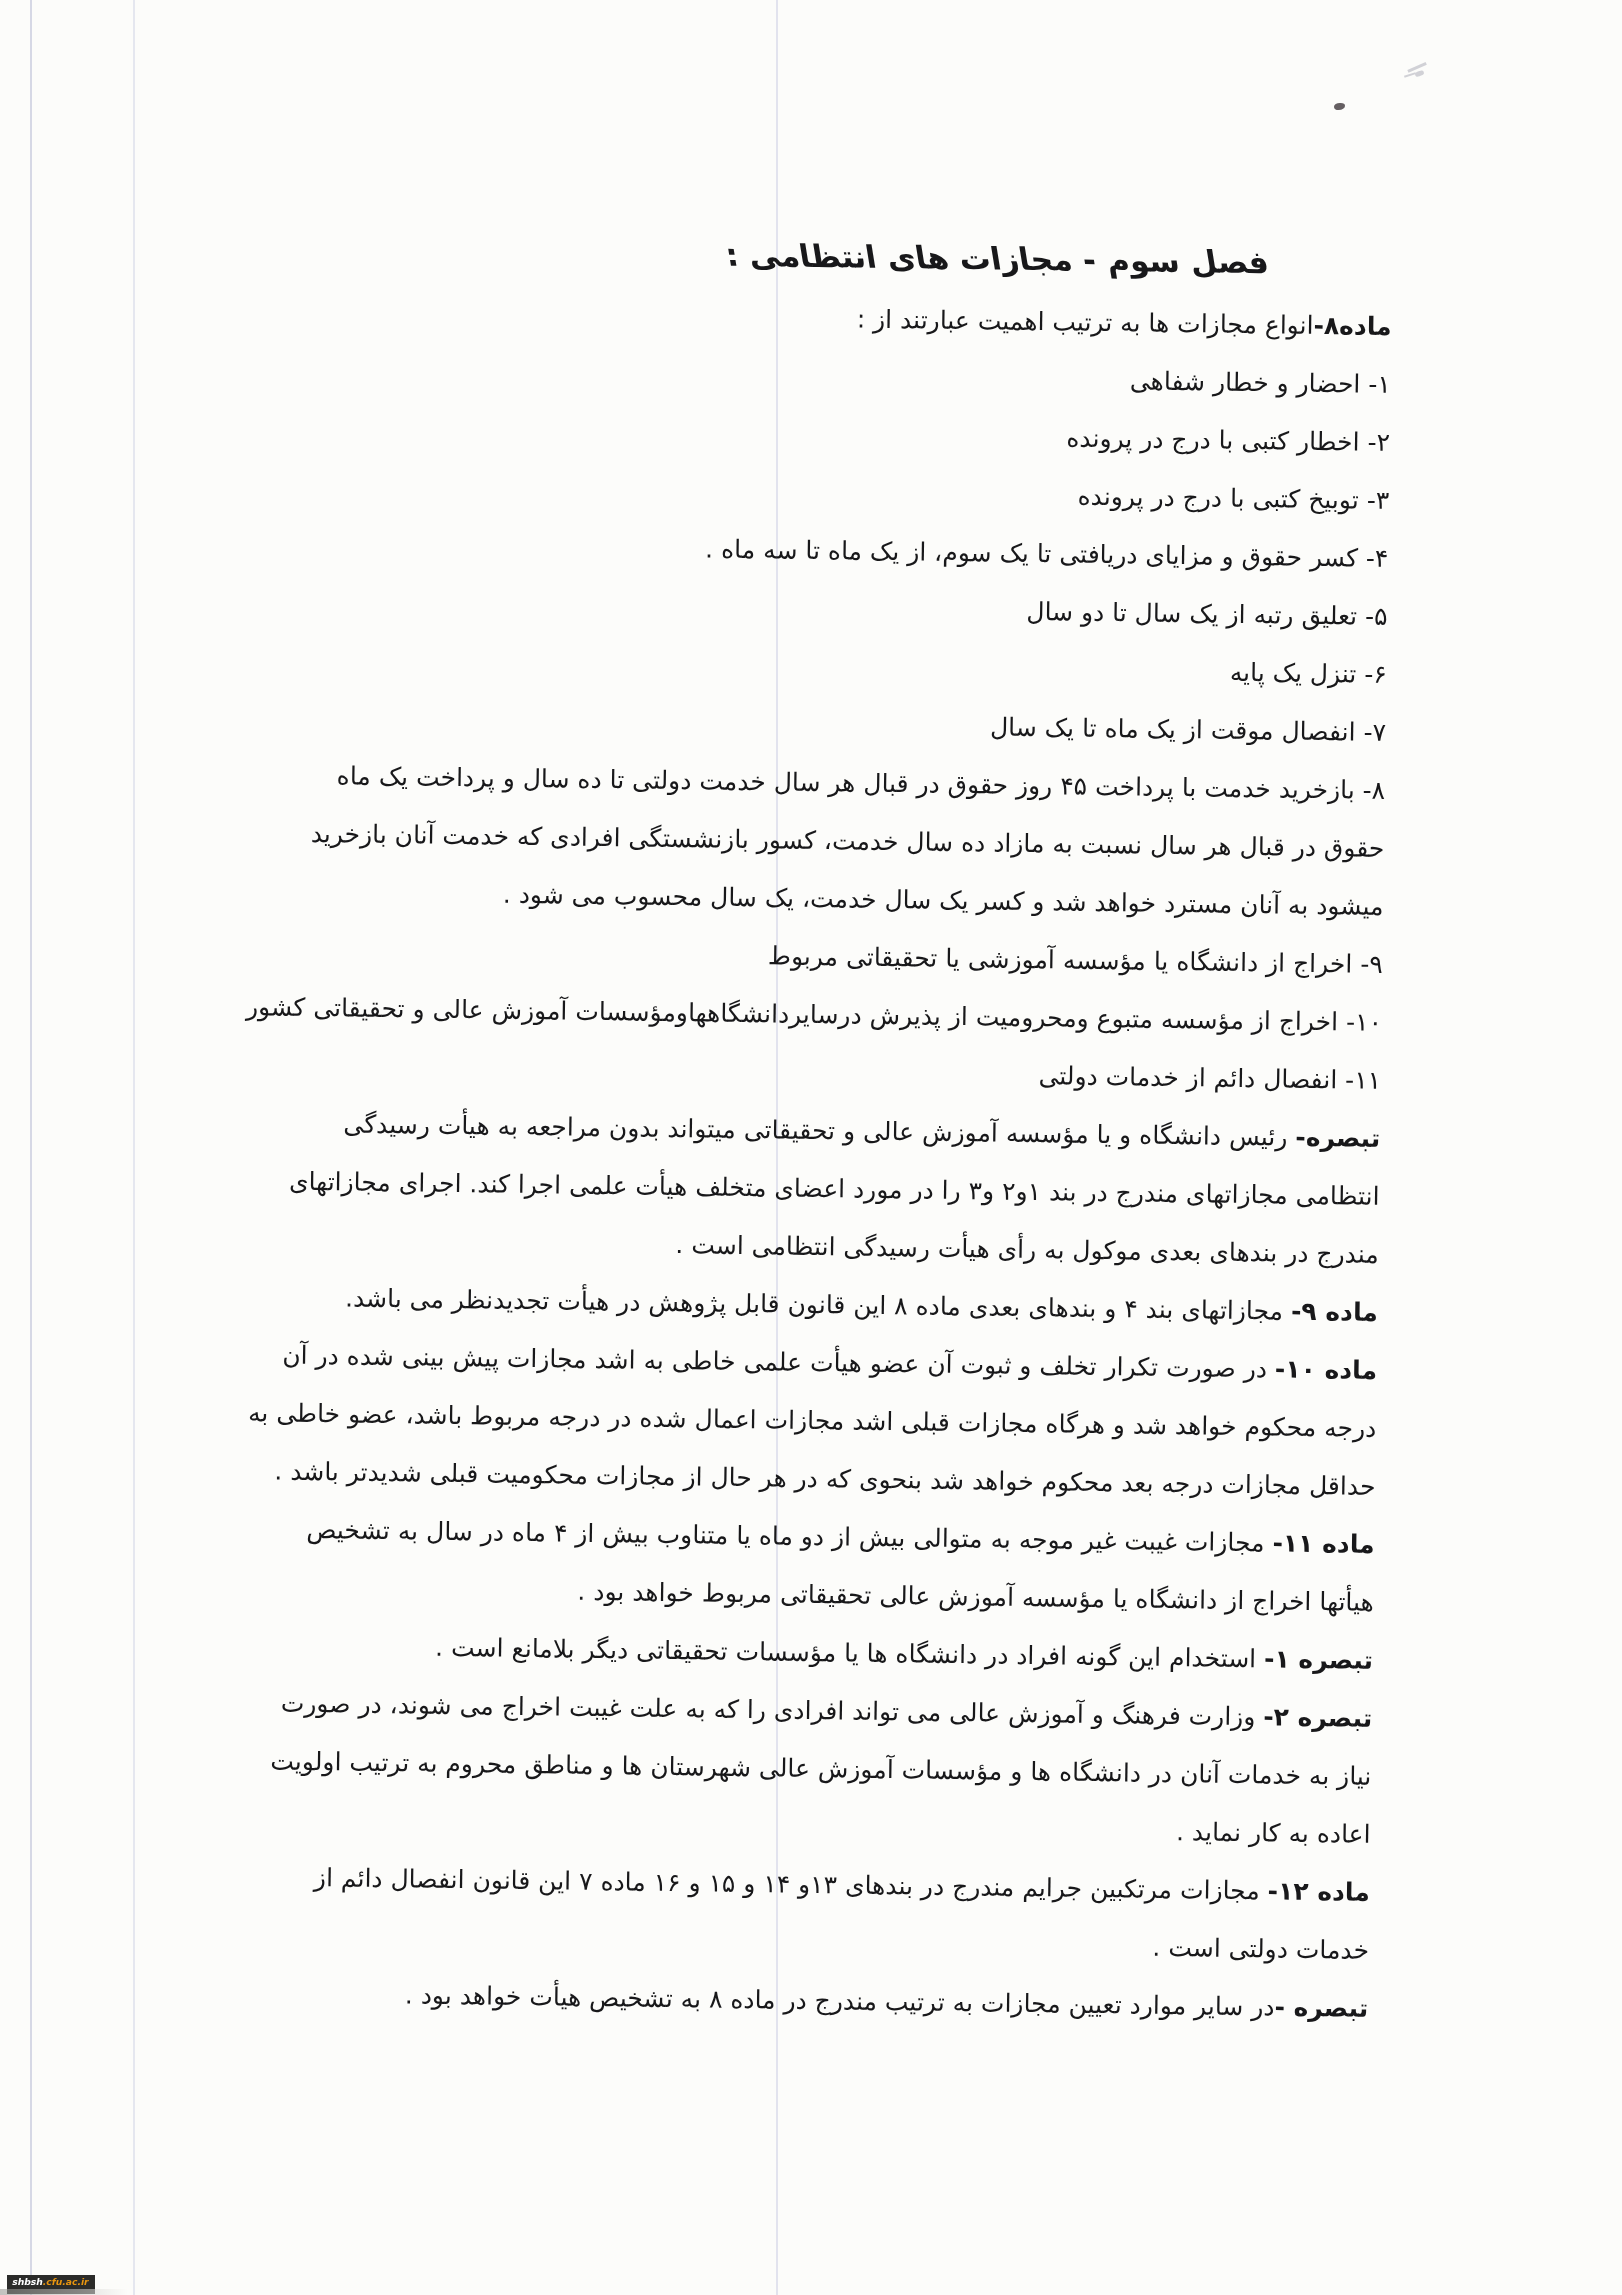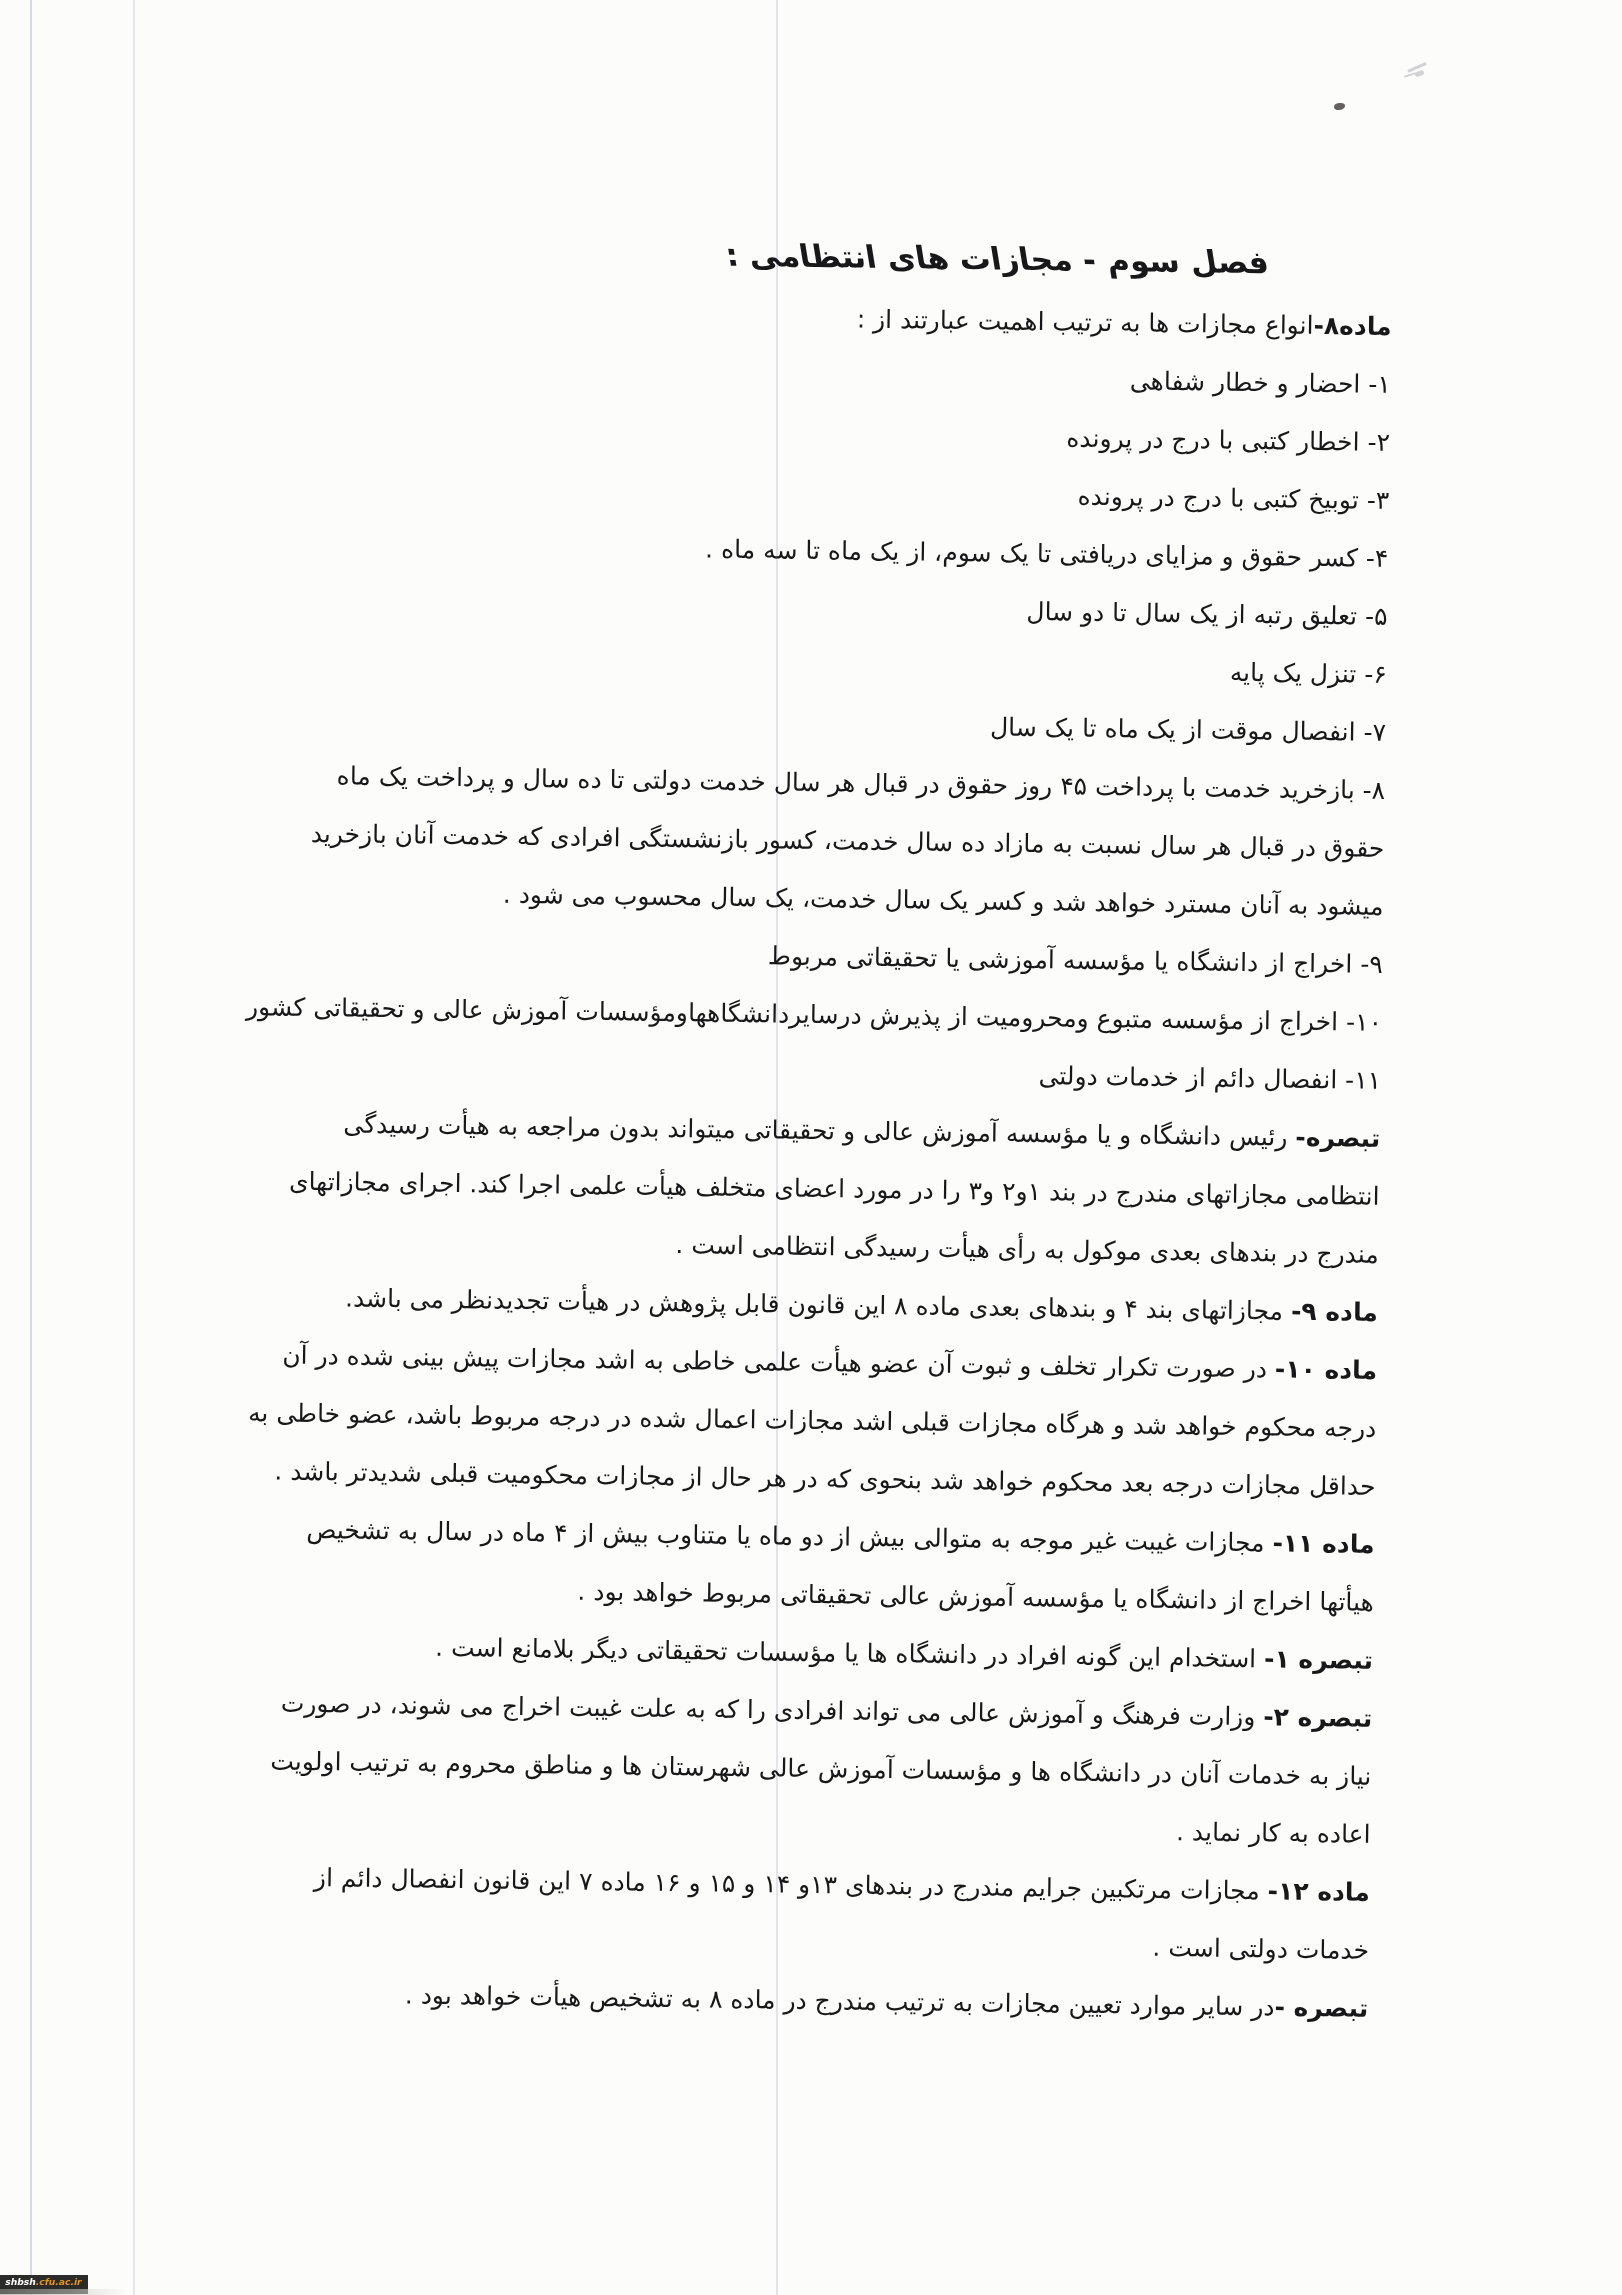--- a/index.html
+++ b/index.html
@@ -86,21 +86,21 @@
     display: block;
     background: #aeafba;
   }
   .pencil-mark i.s1 { left: 2.6px;  top: 3.9px;  width: 19.6px; height: 2.6px; transform: rotate(-24deg); }
   .pencil-mark i.s2 { left: 0px;  top: 11.8px; width: 11.8px; height: 2px; transform: rotate(-18deg); }
   .pencil-mark i.s3 { left: 10.5px; top: 9.2px; width: 9.2px; height: 5.2px; transform: rotate(-20deg); border-radius: 40%; }
 
   
   .watermark {
     position: absolute;
-    left: 0;
+    left: 7px;
     top: 2275px;
     height: 19px;
     line-height: 14.4px;
     background: #2b2b29;
     padding: 0 6.5px 0 5.2px;
     font-style: italic;
     font-weight: bold;
     font-size: 9.2px;
     direction: ltr;
     white-space: nowrap;

